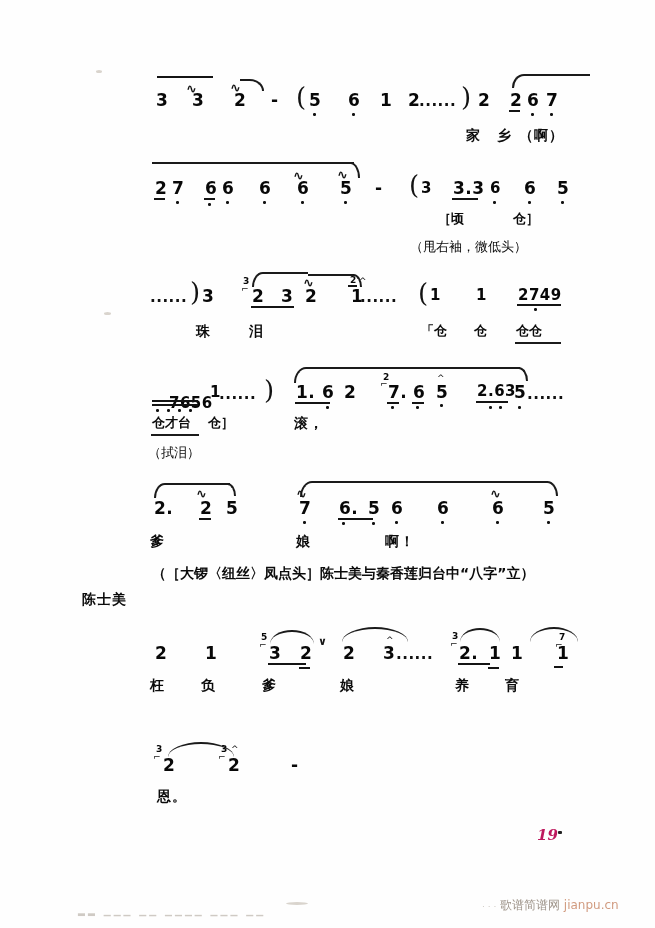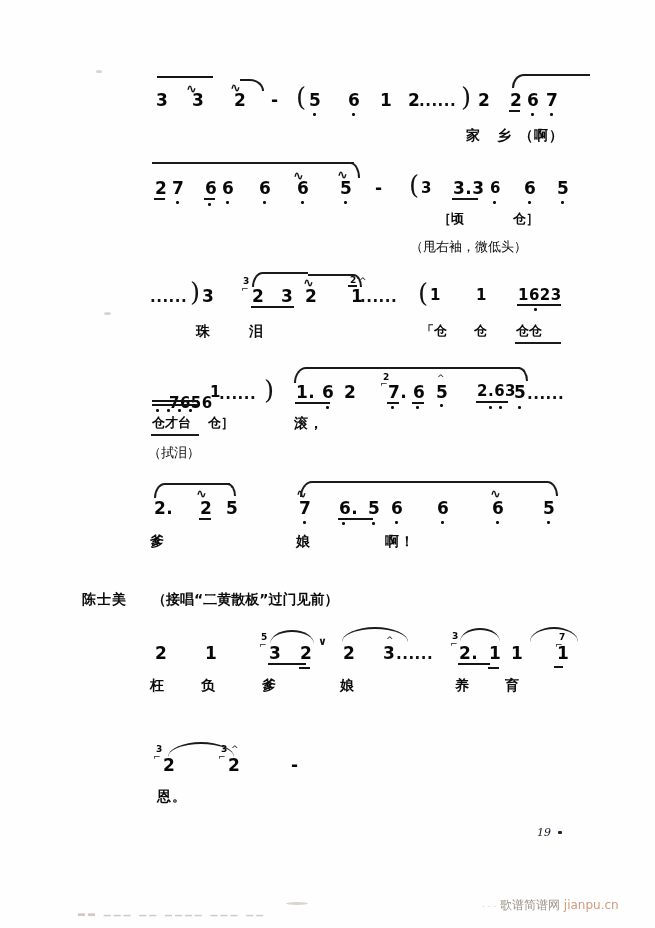--- a/index.html
+++ b/index.html
@@ -147,23 +147,23 @@
     position: absolute;
     height: 1.6px;
     background: #1b1b1b;
   }
 
   
   .pagenum {
     position: absolute;
     font-family: "DejaVu Serif", serif;
     font-style: italic;
-    font-weight: normal;
-    font-size: 11px;
-    color: #0f172a;
+    font-weight: bold;
+    font-size: 15px;
+    color: #be185d;
   }
 
   
   .wm {
     position: absolute;
     font-size: 12px;
     color: #8e8276;
     opacity: .85;
     white-space: nowrap;
     font-family: "DejaVu Sans", sans-serif;
@@ -309,21 +309,21 @@
     <div class="mordent" style="left:359px;top:277px;">^</div>
     <div class="beam thin" style="left:348px;top:285px;width:9px;"></div>
 
     <div class="note" style="left:351px;top:288px;">1</div>
     <div class="dots" style="left:360px;top:290px;">......</div>
 
     <div class="paren" style="left:418px;top:280px;">(</div>
     <div class="note sm" style="left:430px;top:288px;">1</div>
     <div class="note sm" style="left:476px;top:288px;">1</div>
 
-    <div class="note sm" style="left:518px;top:288px;">1623</div>
+    <div class="note sm" style="left:518px;top:288px;">2749</div>
     <div class="beam thin" style="left:517px;top:304px;width:44px;"></div>
     <div class="udot" style="left:534px;top:308px;"></div>
 
     <div class="cn lyric" style="left:196px;top:324px;">珠</div>
     <div class="cn lyric" style="left:249px;top:324px;">泪</div>
 
     <div class="cn perc" style="left:421px;top:324px;">「仓</div>
     <div class="cn perc" style="left:474px;top:324px;">仓</div>
     <div class="cn perc" style="left:516px;top:324px;">仓仓</div>
     <div class="puline" style="left:515px;top:342px;width:46px;"></div>
@@ -423,22 +423,22 @@
     <div class="udot" style="left:496px;top:521px;"></div>
 
     <div class="note" style="left:543px;top:500px;">5</div>
     <div class="udot" style="left:547px;top:521px;"></div>
 
     <div class="cn lyric" style="left:150px;top:534px;">爹</div>
     <div class="cn lyric" style="left:296px;top:534px;">娘</div>
     <div class="cn lyric" style="left:385px;top:534px;">啊！</div>
   </div>
 
+  <div class="cn dir" style="left:152px;top:566px;">（［大锣〈纽丝〉凤点头］陈士美与秦香莲归台中“八字”立）</div>
   <div class="cn role" style="left:82px;top:592px;">陈士美</div>
-  <div class="cn dir" style="left:152px;top:592px;">（接唱“二黄散板”过门见前）</div>
 
   <div class="abs" style="left:0;top:0;width:655px;height:95px;">
 
     <div class="note" style="left:155px;top:645px;">2</div>
     <div class="note" style="left:205px;top:645px;">1</div>
 
     <div class="note grace" style="left:261px;top:633px;">5</div>
     <div class="mordent" style="left:259px;top:641px;">⌐</div>
     <div class="slur" style="left:270px;top:630px;width:44px;height:12px;"></div>
 

